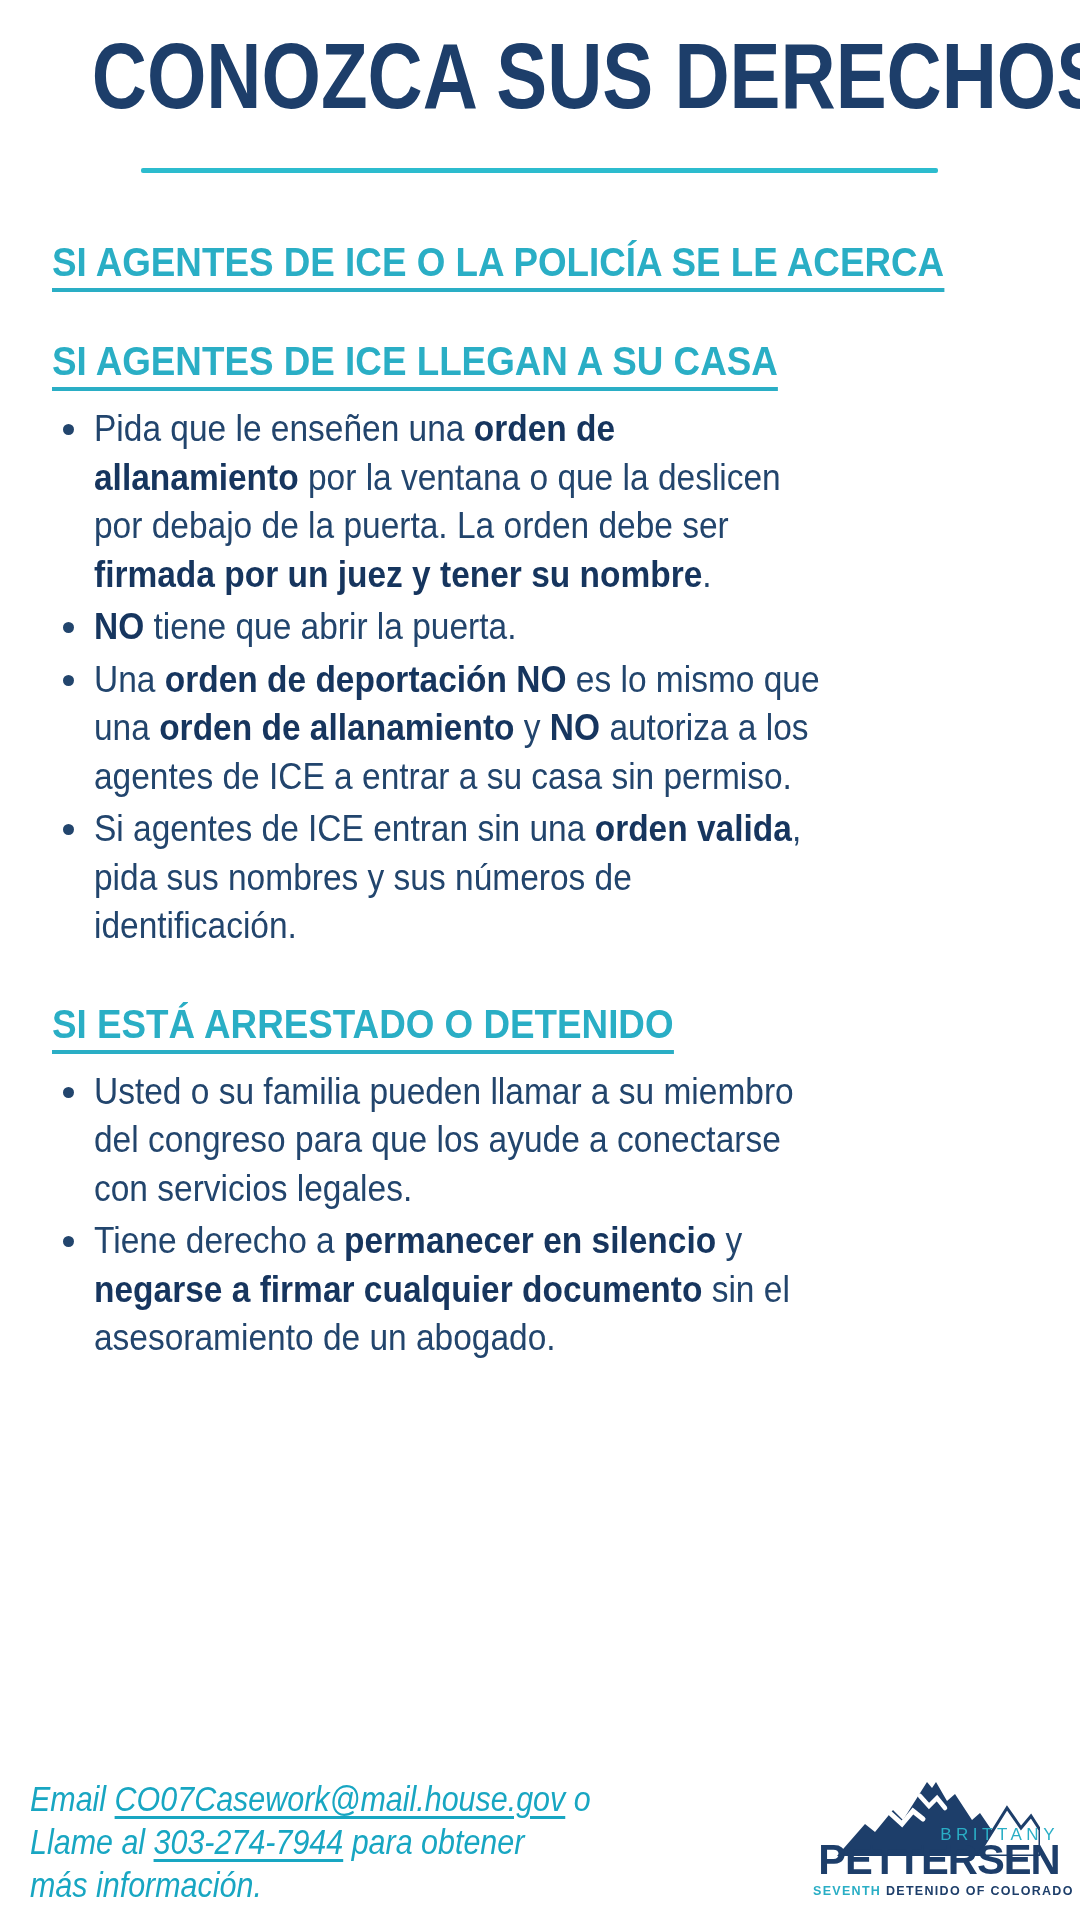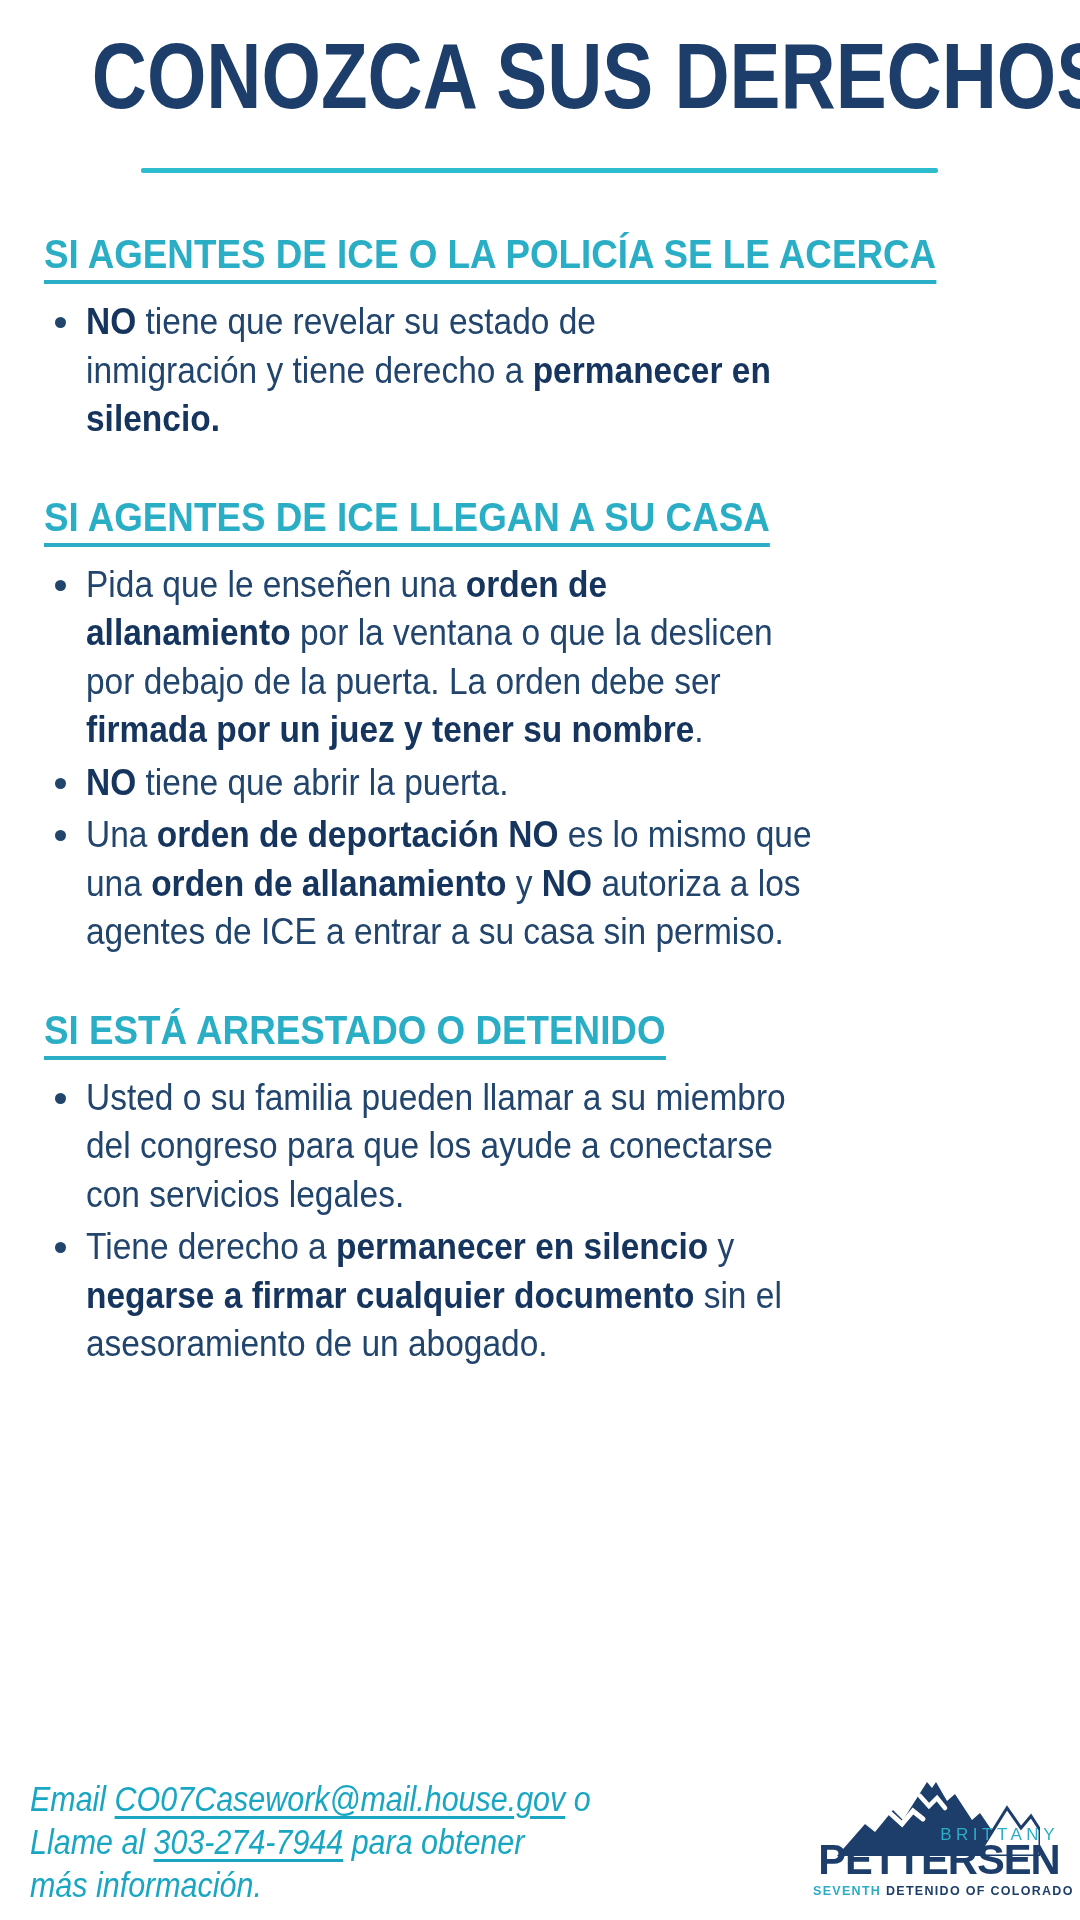--- a/index.html
+++ b/index.html
@@ -20,21 +20,21 @@
   }
   .title{
     margin:30px 0 0;text-align:center;
     font-size:92px;line-height:1;font-weight:700;color:var(--navy);
     transform:scaleX(.83);transform-origin:center;white-space:nowrap;
   }
   .divider{
     width:797px;height:5px;background:var(--divider);
     margin:46px 0 0 141px;border-radius:2px;
   }
-  .sections{margin:8px;}
+  .sections{margin:16px;}
   .sec-h{
     display:inline-block;margin:46px 0 0 36px;
     font-size:40px;line-height:1.15;font-weight:700;color:var(--teal);
     border-bottom:4px solid var(--teal);padding-bottom:3px;
     transform:scaleX(.92);transform-origin:left center;white-space:nowrap;
   }
   .sec-h.first{margin-top:50px;}
   .bullets{margin:14px 0 0;}
   .bullet{position:relative;padding-left:78px;margin-bottom:4px;}
   .dot{
@@ -75,45 +75,44 @@
 </head>
 <body>
 
 <div class="page">
 
   <h1 class="title">CONOZCA SUS DERECHOS</h1>
 
   <div class="divider"></div>
 
   <div class="sections" id="sections">
-      <section><h2 class="sec-h first">SI AGENTES DE ICE O LA POLICÍA SE LE ACERCA</h2><div class="bullets">
-          <div class="bullet">
-            <span class="dot"></span>
-            <div class="bline"><span class="b">NO</span><span> tiene que revelar su estado de</span></div>
-            <div class="bline"><span>inmigración y tiene derecho a </span><span class="b">permanecer en</span></div>
-            <div class="bline"><span class="b">silencio.</span></div>
-          </div>
-        </div></section>
+      <section><h2 class="sec-h first">SI AGENTES DE ICE O LA POLICÍA SE LE ACERCA</h2></section>
       <section><h2 class="sec-h">SI AGENTES DE ICE LLEGAN A SU CASA</h2><div class="bullets">
           <div class="bullet">
             <span class="dot"></span>
             <div class="bline"><span>Pida que le enseñen una </span><span class="b">orden de</span></div>
             <div class="bline"><span class="b">allanamiento</span><span> por la ventana o que la deslicen</span></div>
             <div class="bline"><span>por debajo de la puerta. La orden debe ser</span></div>
             <div class="bline"><span class="b">firmada por un juez y tener su nombre</span><span>.</span></div>
           </div>
           <div class="bullet">
             <span class="dot"></span>
             <div class="bline"><span class="b">NO</span><span> tiene que abrir la puerta.</span></div>
           </div>
           <div class="bullet">
             <span class="dot"></span>
             <div class="bline"><span>Una </span><span class="b">orden de deportación NO</span><span> es lo mismo que</span></div>
             <div class="bline"><span>una </span><span class="b">orden de allanamiento</span><span> y </span><span class="b">NO</span><span> autoriza a los</span></div>
             <div class="bline"><span>agentes de ICE a entrar a su casa sin permiso.</span></div>
+          </div>
+          <div class="bullet">
+            <span class="dot"></span>
+            <div class="bline"><span>Si agentes de ICE entran sin una </span><span class="b">orden valida</span><span>,</span></div>
+            <div class="bline"><span>pida sus nombres y sus números de</span></div>
+            <div class="bline"><span>identificación.</span></div>
           </div>
         </div></section>
       <section><h2 class="sec-h">SI ESTÁ ARRESTADO O DETENIDO</h2><div class="bullets">
           <div class="bullet">
             <span class="dot"></span>
             <div class="bline"><span>Usted o su familia pueden llamar a su miembro</span></div>
             <div class="bline"><span>del congreso para que los ayude a conectarse</span></div>
             <div class="bline"><span>con servicios legales.</span></div>
           </div>
           <div class="bullet">

